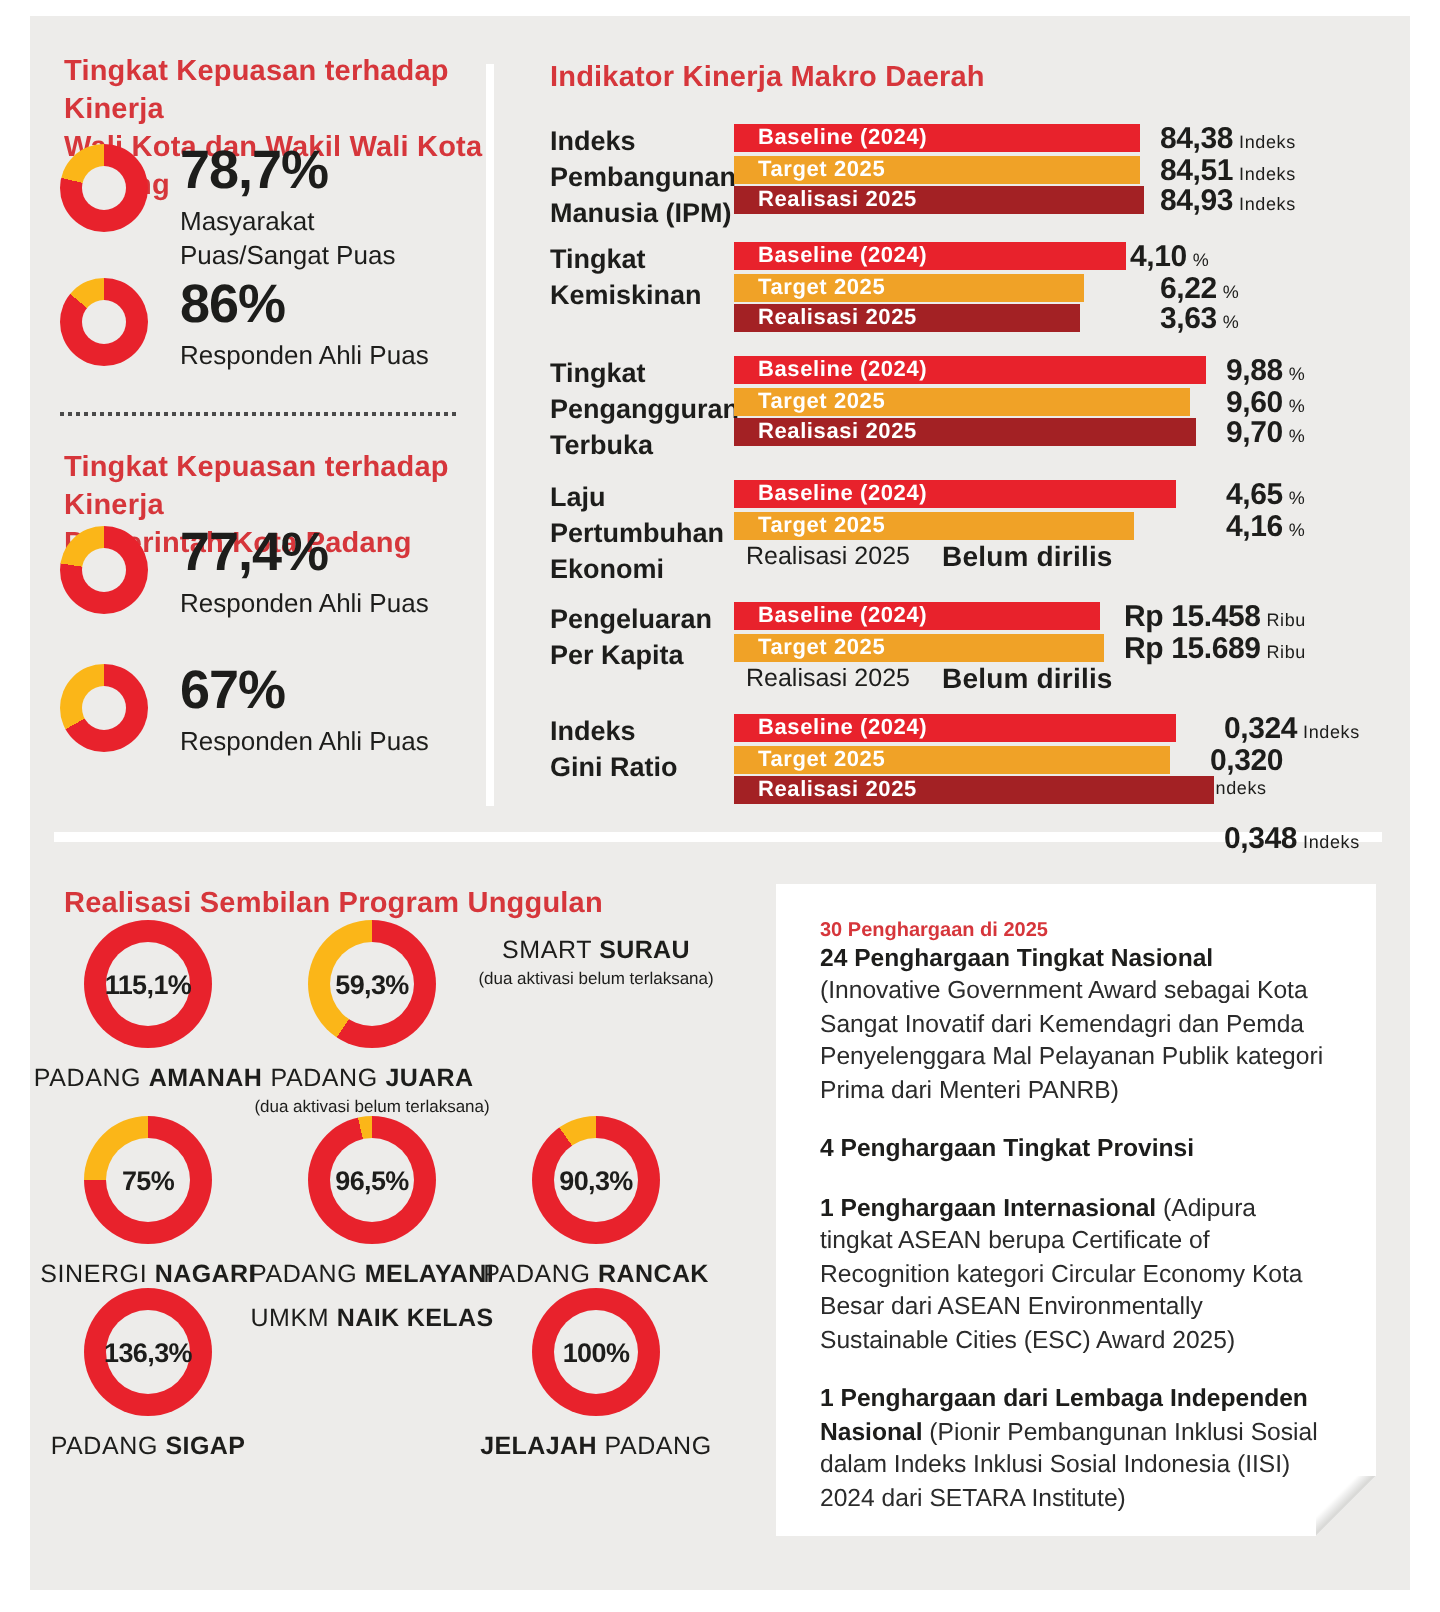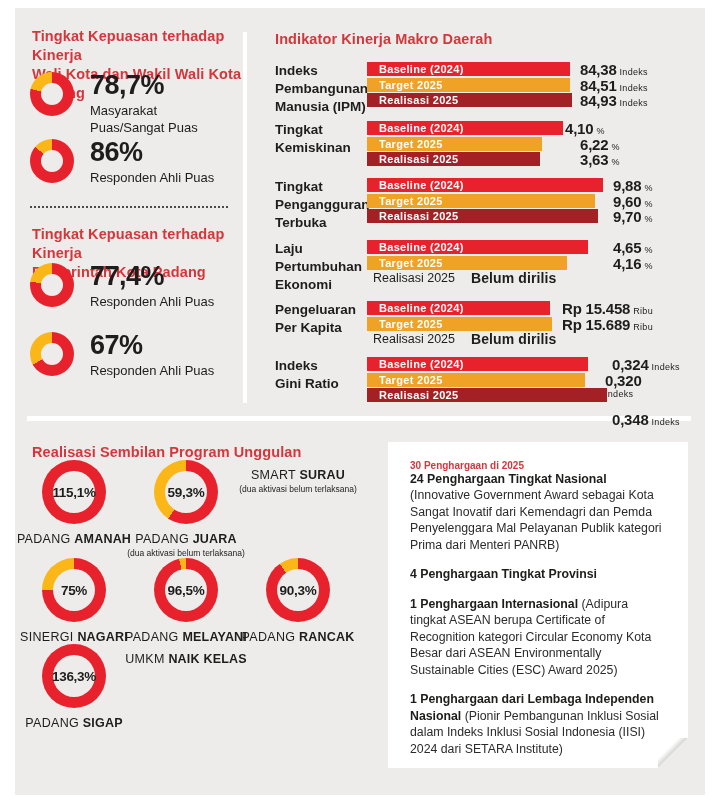--- a/index.html
+++ b/index.html
@@ -128,20 +128,27 @@
     </div>
     <div class="prog-label"><span class="pre">PADANG </span><b class="strong">SIGAP</b><span class="post"></span></div>
 
   </div>
 
   <div class="prog-cell">
     <div class="prog-label"><span class="pre">UMKM </span><b class="strong">NAIK KELAS</b><span class="post"></span></div>
 
   </div>
 
+  <div class="prog-cell">
+    <div class="donut lg" style="background: rgb(232, 34, 44);">
+      <span class="prog-value">100%</span>
+    </div>
+    <div class="prog-label"><span class="pre"></span><b class="strong">JELAJAH</b><span class="post"> PADANG</span></div>
+
+  </div>
 </div>
 
   <div class="card">
     <div class="card-title">30 Penghargaan di 2025</div>
     <div id="award-entries">
   <p class="award-entry"><b class="lead">24 Penghargaan Tingkat Nasional</b><span class="rest"> (Innovative Government Award sebagai Kota Sangat Inovatif dari Kemendagri dan Pemda Penyelenggara Mal Pelayanan Publik kategori Prima dari Menteri PANRB)</span></p>
 
   <p class="award-entry"><b class="lead">4 Penghargaan Tingkat Provinsi</b><span class="rest"></span></p>
 
   <p class="award-entry"><b class="lead">1 Penghargaan Internasional</b><span class="rest"> (Adipura tingkat ASEAN berupa Certificate of Recognition kategori Circular Economy Kota Besar dari ASEAN Environmentally Sustainable Cities (ESC) Award 2025)</span></p>

